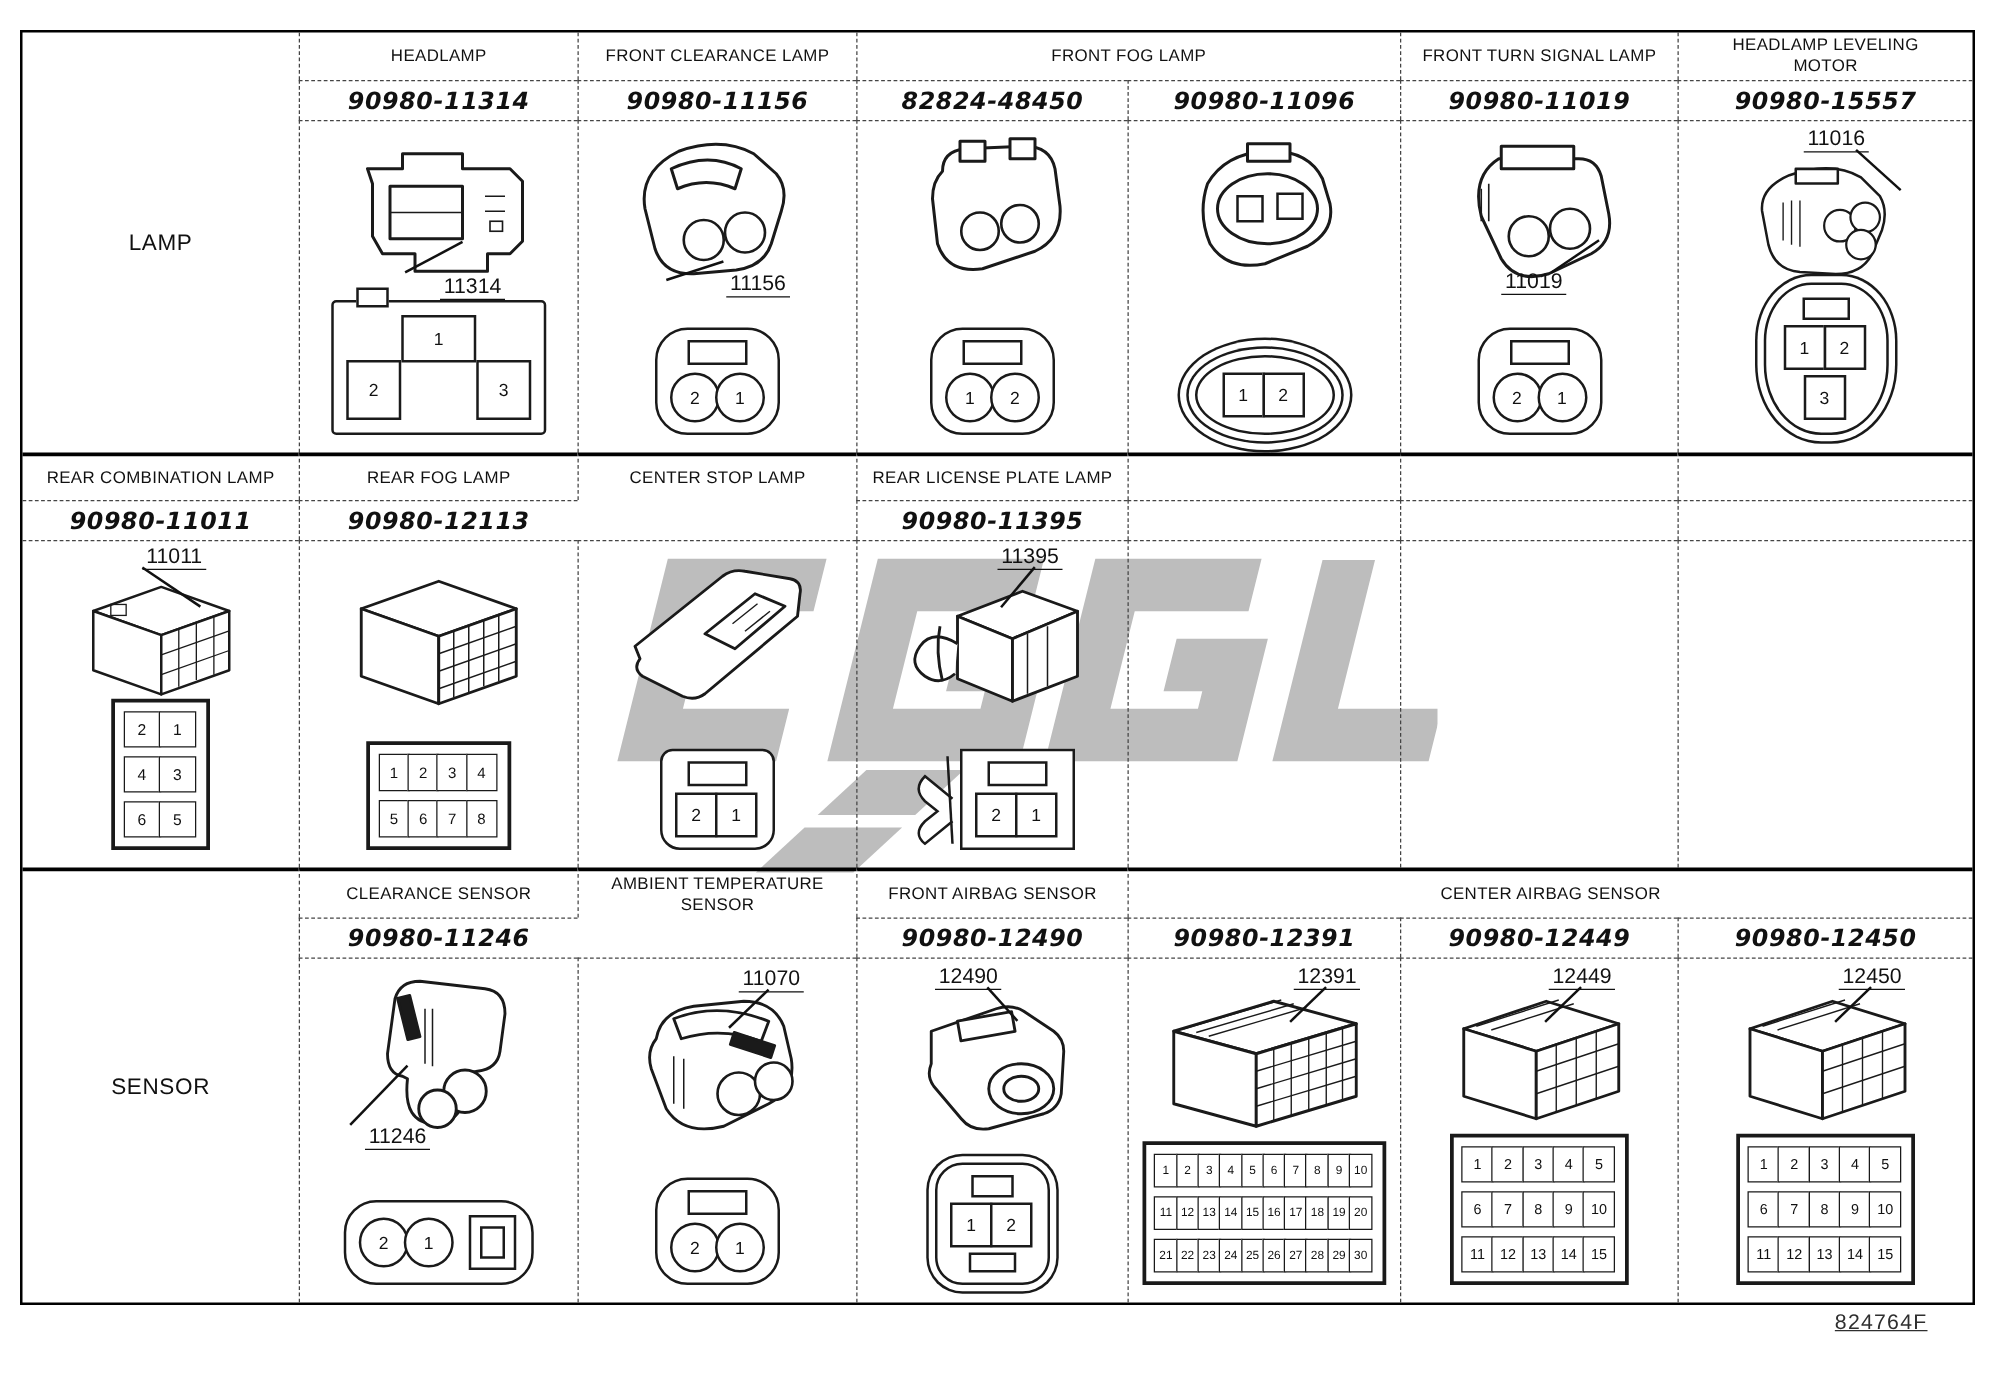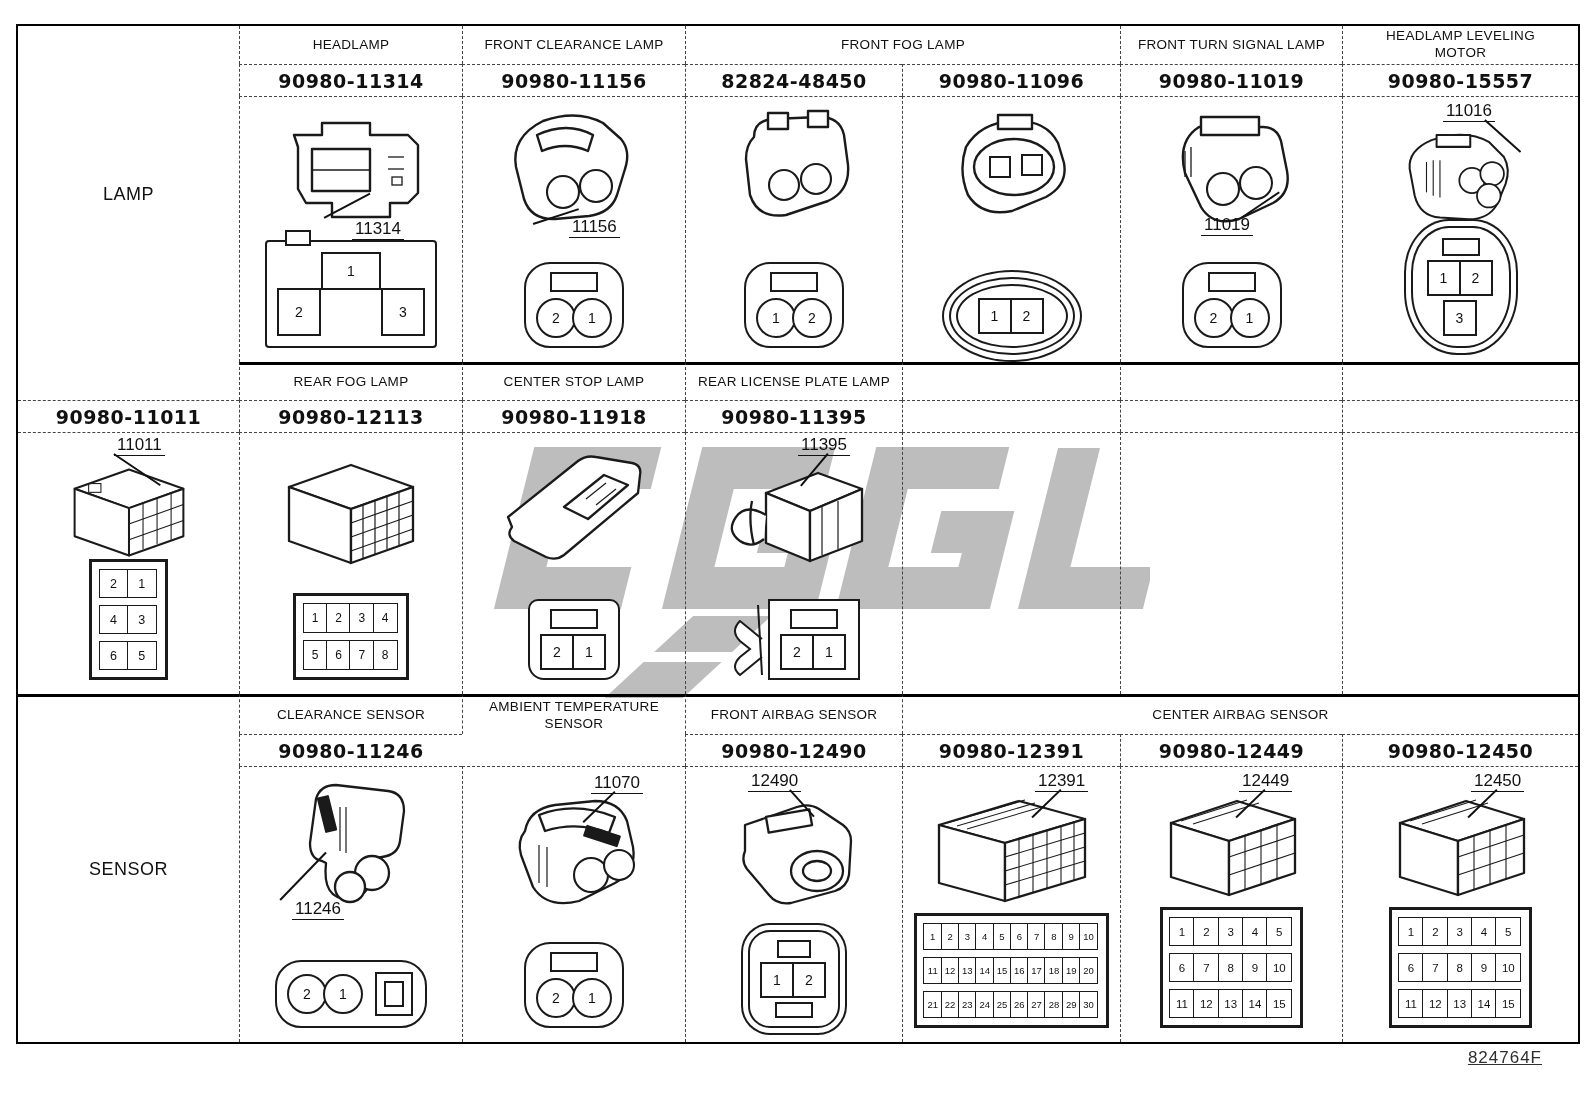--- a/index.html
+++ b/index.html
@@ -9,21 +9,21 @@
   .tbl{position:absolute;left:16px;top:24px;width:1560px;height:1016px;display:grid;
        grid-template-columns:221px 223px 223px 217px 218px 222px 236px;
        grid-template-rows:38px 32px 266px 38px 32px 262px 40px 32px 276px;
        border:2.5px solid #000;z-index:2;}
   .c{border-left:1px dashed #444;border-top:1px dashed #444;position:relative;
      display:flex;align-items:center;justify-content:center;box-sizing:border-box;}
   .col1{border-left:none;}
   .row1{border-top:none;}
   .sec{border-top:3px solid #000;}
   .hdr{font-size:13.5px;letter-spacing:.3px;text-align:center;line-height:1.25;padding:0 6px;}
-  .pn{font-family:"DejaVu Sans",sans-serif;font-weight:bold;font-size:19px;letter-spacing:.5px;}
+  .pn{font-family:"DejaVu Sans",sans-serif;font-weight:bold;font-size:19px;letter-spacing:.5px;font-style:italic;}
   .rowlab{font-size:18px;letter-spacing:.5px;}
   .draw{flex-direction:column;justify-content:space-between;padding:10px 4px 14px;}
   
   .callout{position:absolute;font-size:17px;z-index:5;}
   .callout span{border-bottom:1.4px solid #111;padding:0 3px 1px;}
   .arrow{position:absolute;height:1.6px;background:#111;transform-origin:0 50%;z-index:4;}
   
   .shell{background:#fff;border:2.6px solid #1a1a1a;display:flex;flex-direction:column;
          align-items:center;justify-content:center;gap:6px;padding:8px 12px;z-index:3;}
   .shell-top{width:44px;height:16px;border:2px solid #1a1a1a;background:#fff;}
@@ -150,21 +150,21 @@
       <svg class="iso" width="142" height="118" viewBox="0 0 142 118">
         <g fill="#fff" stroke="#1a1a1a" stroke-width="2.4" stroke-linejoin="round">
           <path d="M40,14 Q74,2 100,16 L118,32 Q128,44 122,62 L114,88 Q108,106 86,109 L52,112 Q28,113 21,92 L13,60 Q8,30 40,14 Z"></path>
           <path d="M34,28 q30,-14 56,0 l-5,16 q-23,-10 -46,0 z"></path>
         </g>
         <g fill="#fff" stroke="#1a1a1a" stroke-width="2.1">
           <circle cx="60" cy="85" r="16"></circle>
             <circle cx="93" cy="79" r="16"></circle>
         </g>
       </svg>
-      <div class="callout" style="left:106px;top:120px"><span>11156</span></div>
+      <div class="callout" style="left:118px;top:120px"><span>11156</span></div>
       <div class="arrow" style="left:70px;top:126px;width:48px;transform:rotate(-18deg)"></div>
       <div class="shell rnd">
         <div class="shell-top"></div>
         <div class="pins">
             <span class="pin-circ">2</span>
             <span class="pin-circ">1</span>
           </div>
       </div>
     </div>
 
@@ -259,41 +259,41 @@
         <div class="pins">
             <span class="pin-sq">1</span>
             <span class="pin-sq">2</span>
           </div>
         <div class="pins">
             <span class="pin-sq">3</span>
           </div>
       </div>
     </div>
 
+    <div class="c col1 sec hdr" style="grid-column:1;grid-row:4">
+        <span>REAR COMBINATION LAMP</span>
+      </div>
     <div class="c sec hdr" style="grid-column:2;grid-row:4">
         <span>REAR FOG LAMP</span>
       </div>
     <div class="c sec hdr" style="grid-column:3;grid-row:4">
         <span>CENTER STOP LAMP</span>
       </div>
     <div class="c sec hdr" style="grid-column:4;grid-row:4">
         <span>REAR LICENSE PLATE LAMP</span>
       </div>
     <div class="c sec" style="grid-column:5;grid-row:4"></div>
     <div class="c sec" style="grid-column:6;grid-row:4"></div>
     <div class="c sec" style="grid-column:7;grid-row:4"></div>
 
     <div class="c col1 pn" style="grid-column:1;grid-row:5">
         <span>90980-11011</span>
       </div>
     <div class="c pn" style="grid-column:2;grid-row:5">
         <span>90980-12113</span>
-      </div>
-    <div class="c pn" style="grid-column:3;grid-row:5">
-        <span>90980-11918</span>
       </div>
     <div class="c pn" style="grid-column:4;grid-row:5">
         <span>90980-11395</span>
       </div>
     <div class="c" style="grid-column:5;grid-row:5"></div>
     <div class="c" style="grid-column:6;grid-row:5"></div>
     <div class="c" style="grid-column:7;grid-row:5"></div>
 
     <div class="c col1 draw" style="grid-column:1;grid-row:6">
       <div class="callout" style="left:96px;top:2px"><span>11011</span></div>

